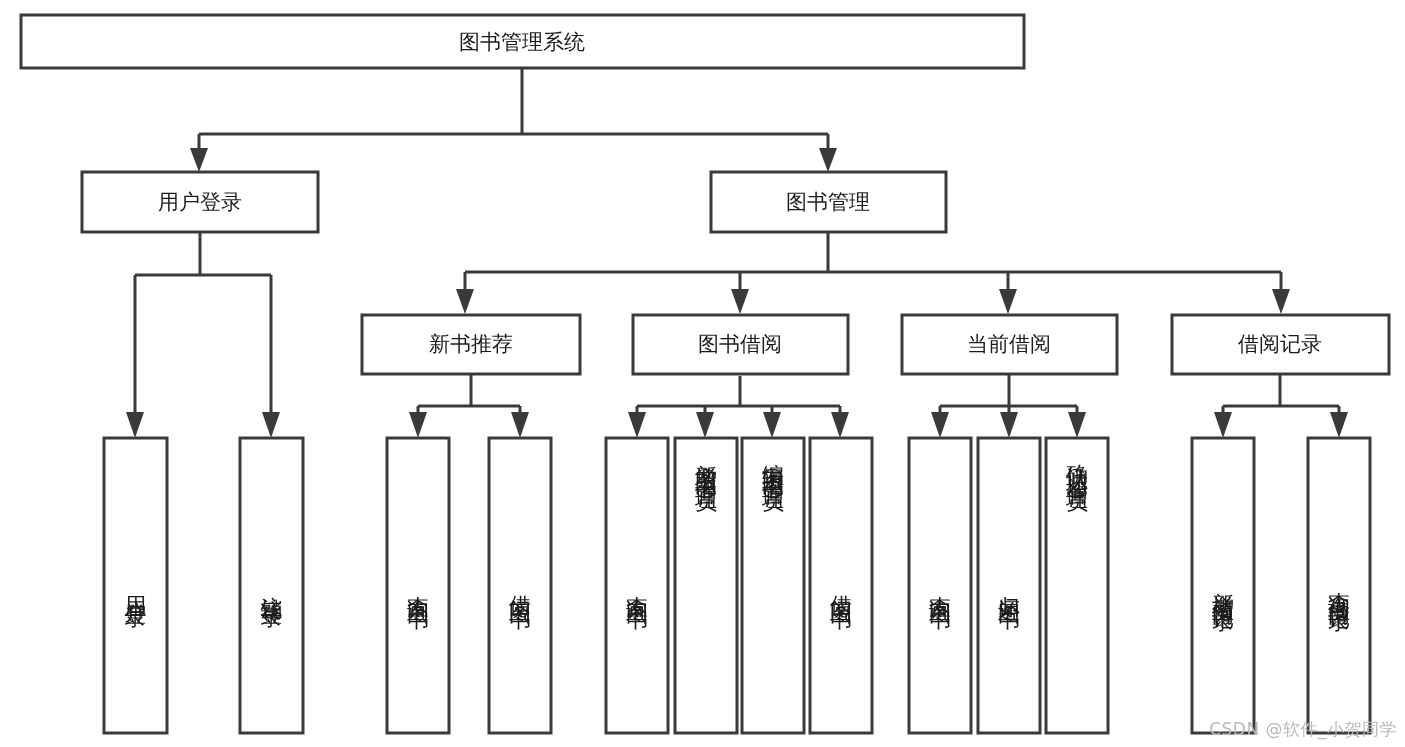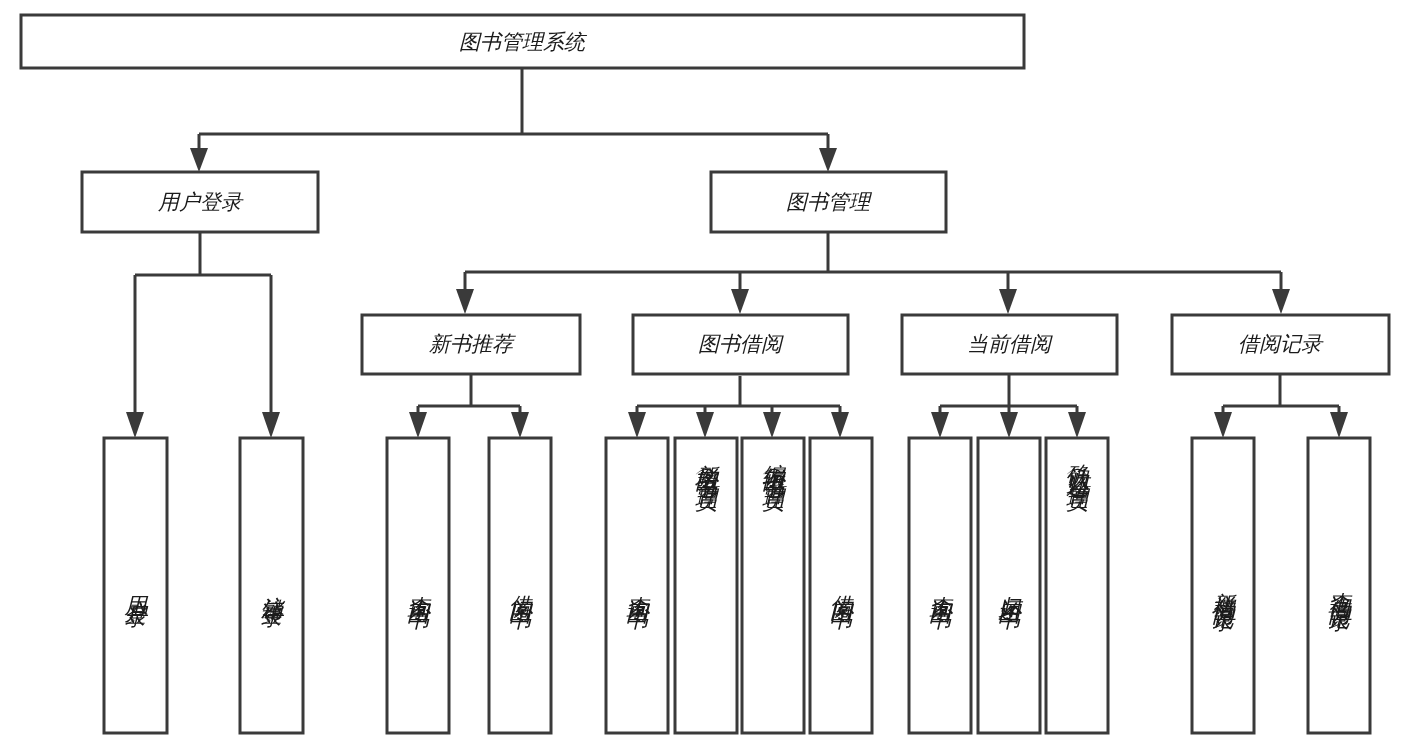--- a/index.html
+++ b/index.html
@@ -12,21 +12,20 @@
     width: 1405px;
     height: 747px;
     overflow: hidden;
     font-family: "DejaVu Sans", "Liberation Sans", sans-serif;
   }
   #diagram-root {
     position: relative;
     width: 1405px;
     height: 747px;
     background: #ffffff;
-    font-style: italic;
   }
   svg#tree-svg {
     position: absolute;
     left: 0;
     top: 0;
     width: 1405px;
     height: 747px;
     display: block;
   }
   .node-box {
@@ -260,13 +259,14 @@
     <span class="leaf-label">确认归还（管理员）</span>
   </div>
 
   <div class="leaf-label-wrap" style="left:1192px; top:438px; width:62px; height:295px;">
     <span class="leaf-label centered-block">新增借阅记录</span>
   </div>
   <div class="leaf-label-wrap" style="left:1308px; top:438px; width:62px; height:295px;">
     <span class="leaf-label centered-block">查询借阅记录</span>
   </div>
 
+  <div id="watermark">CSDN @软件_小贺同学</div>
 </div>
 
 </body></html>

